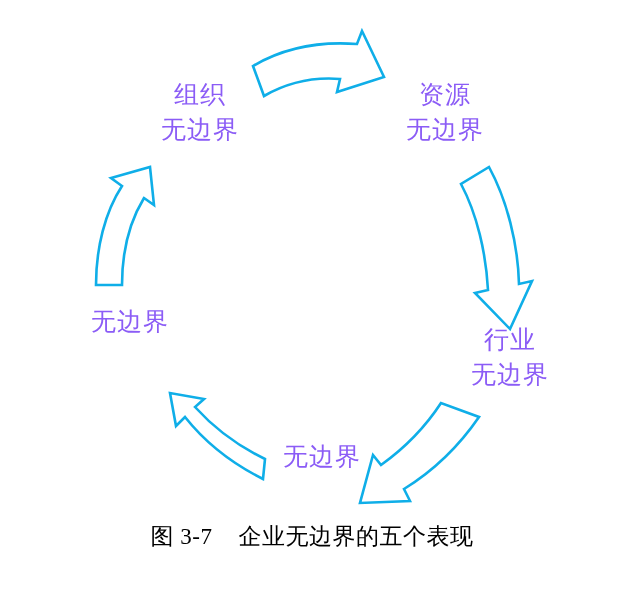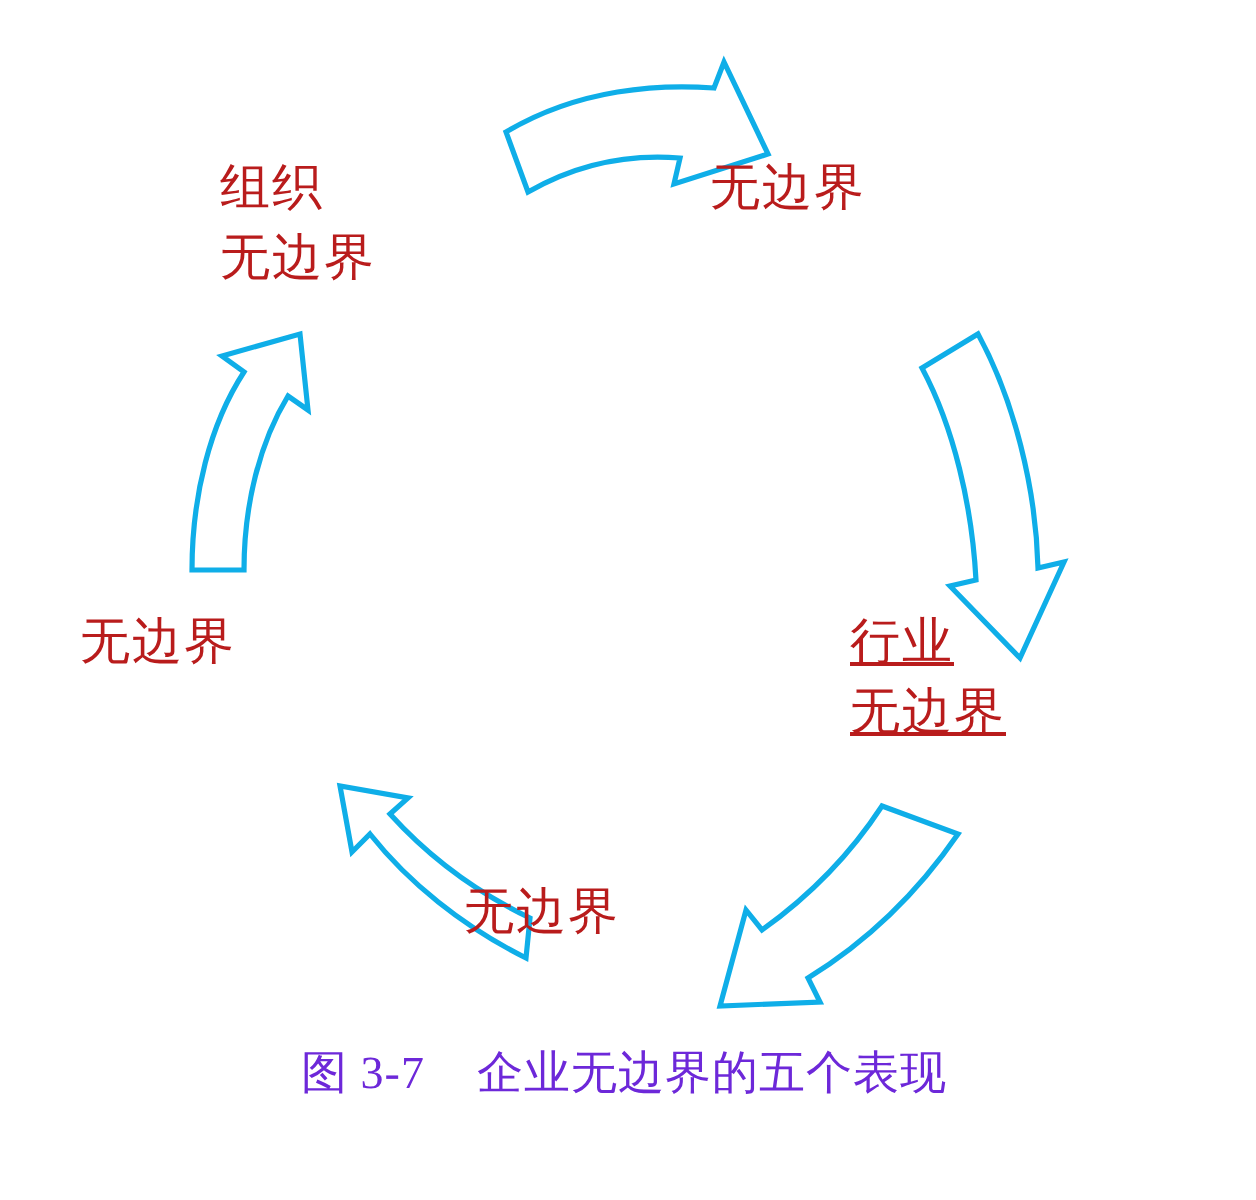--- a/index.html
+++ b/index.html
@@ -31,45 +31,46 @@
   .arrow-shape {
     fill: none;
     stroke: #0FAEE8;
     stroke-width: 2.6;
     stroke-linejoin: miter;
     stroke-linecap: butt;
     stroke-miterlimit: 12;
   }
   .node-label {
     position: absolute;
-    color: #b91c1c;
+    text-align: center;
+    color: #8b5cf6;
     font-family: "Liberation Serif", "DejaVu Serif", serif;
     font-size: 25px;
     line-height: 1.38;
     letter-spacing: 1px;
     white-space: nowrap;
     user-select: none;
   }
   .node-label .line {
     display: block;
   }
   
   #node-organization { left: 110px; top: 78px;  width: 180px; }
   #node-resource     { left: 355px; top: 78px;  width: 180px; }
-  #node-industry     { left: 425px; top: 305px; width: 170px; text-decoration: underline; }
+  #node-industry     { left: 425px; top: 323px; width: 170px; }
   #node-product      { left: 232px; top: 440px; width: 180px; }
   #node-customer     { left: 40px;  top: 305px; width: 180px; }
 
   #figure-caption {
     position: absolute;
     left: 0;
     top: 521px;
     width: 624px;
     text-align: center;
-    color: #6d28d9;
+    color: #000000;
     font-family: "Liberation Serif", "DejaVu Serif", serif;
     font-size: 23px;
     letter-spacing: 0.5px;
     white-space: nowrap;
     user-select: none;
   }
   #figure-caption .caption-number {
     margin-right: 4px;
   }
   #figure-caption .caption-gap {
@@ -129,20 +130,21 @@
              C 130,221 122,252 122,285
              Z"></path>
   </svg>
 
   <div class="node-label" id="node-organization">
     <span class="line">组织</span>
     <span class="line">无边界</span>
   </div>
 
   <div class="node-label" id="node-resource">
+    <span class="line">资源</span>
     <span class="line">无边界</span>
   </div>
 
   <div class="node-label" id="node-industry">
     <span class="line">行业</span>
     <span class="line">无边界</span>
   </div>
 
   <div class="node-label" id="node-product">
     <span class="line">无边界</span>

